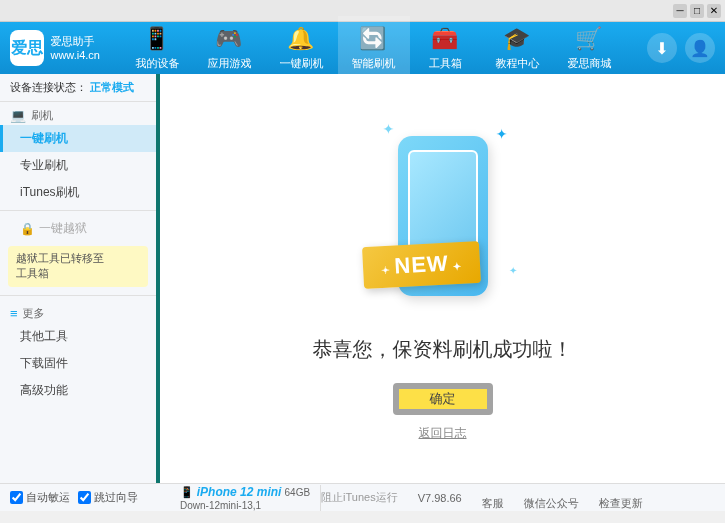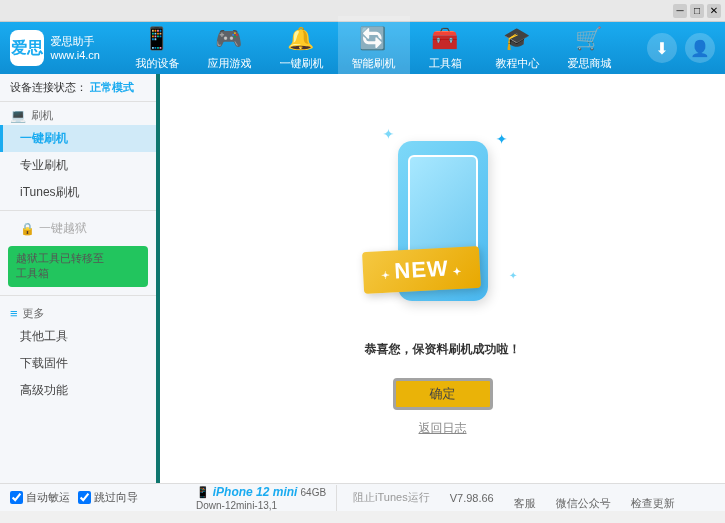--- a/index.html
+++ b/index.html
@@ -124,21 +124,21 @@
 
     .sidebar-locked {
       padding: 5px 10px 5px 20px;
       color: #aaa; font-size: 12px;
       cursor: not-allowed;
       display: flex; align-items: center; gap: 4px;
     }
 
     .sidebar-notice {
       margin: 4px 8px;
-      background: #22c55e;
+      background: #fef9c3;
       border-radius: 4px;
       padding: 5px 8px;
       font-size: 11px;
       color: #555;
       line-height: 1.4;
     }
 
     .sidebar-divider {
       height: 1px; background: #e0e0e0; margin: 4px 0;
     }
@@ -214,31 +214,31 @@
     }
 
     
     .sparkle {
       position: absolute;
       color: #1aabf0;
       font-size: 14px;
     }
 
     .success-text {
-      font-size: 12px;
+      font-size: 20px;
       color: #333;
       margin-bottom: 20px;
-      font-weight: 700;
+      font-weight: 400;
     }
 
     .confirm-btn {
       width: 100px;
       height: 32px;
-      background: #eab308;
-      border: 3px solid #a3a3a3;
+      background: #fde047;
+      border: 6px solid #a3a3a3;
       border-radius: 4px;
       color: #444;
       font-size: 13px;
       cursor: pointer;
       margin-bottom: 10px;
       display: flex; align-items: center; justify-content: center;
     }
 
     .goto-link {
       color: #888; font-size: 12px; cursor: pointer; text-decoration: underline;
@@ -247,21 +247,21 @@
     
     .bottom-bar {
       height: 28px;
       background: #f5f7fa;
       border-top: 1px solid #ddd;
       display: flex;
       align-items: center;
       padding: 0 10px;
       font-size: 11px;
       color: #555;
-      gap: 16px;
+      gap: 0;
     }
     .bottom-left {
       display: flex; align-items: center; gap: 8px;
       width: 160px;
     }
     .checkbox-item {
       display: flex; align-items: center; gap: 3px;
       cursor: pointer;
     }
     .checkbox-item input[type="checkbox"] { cursor: pointer; }

